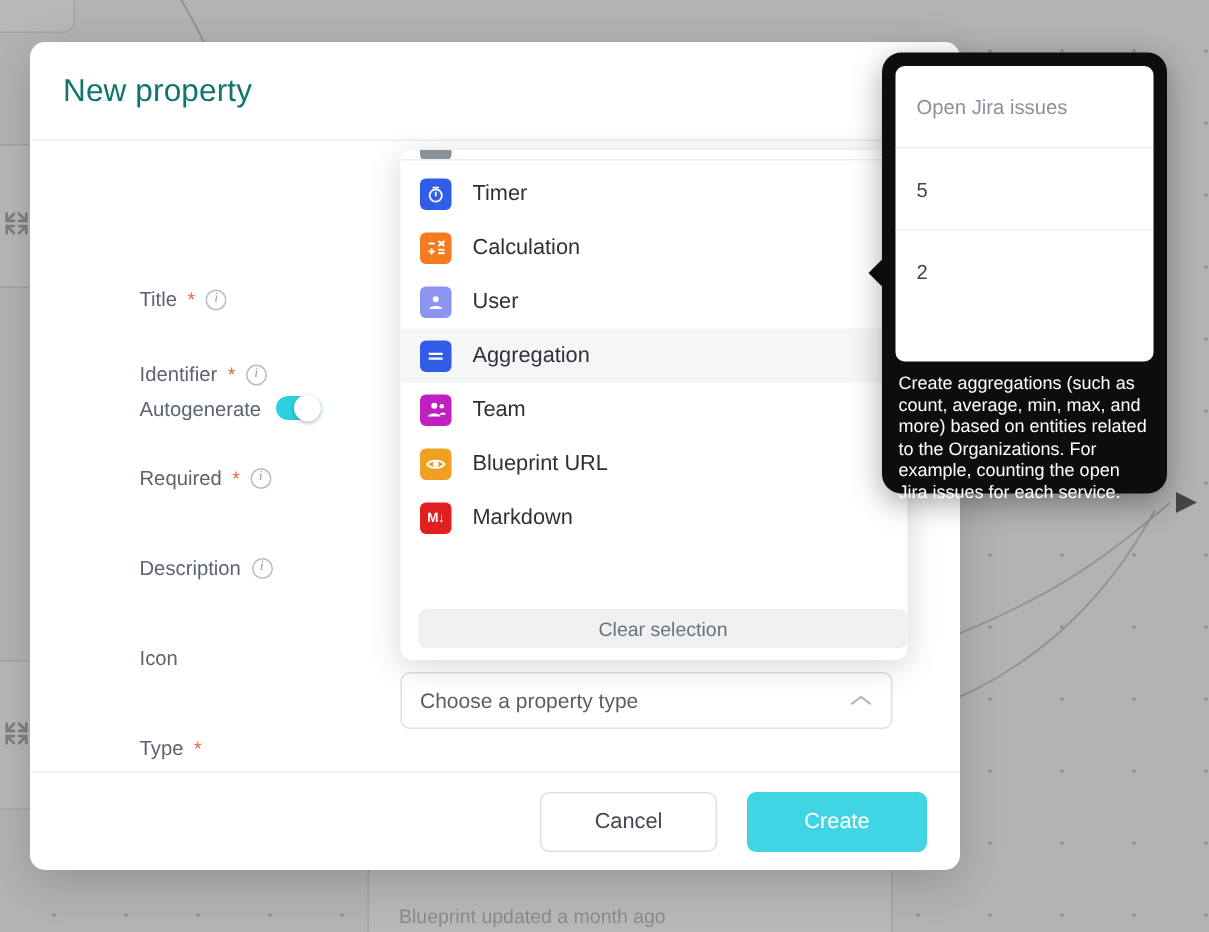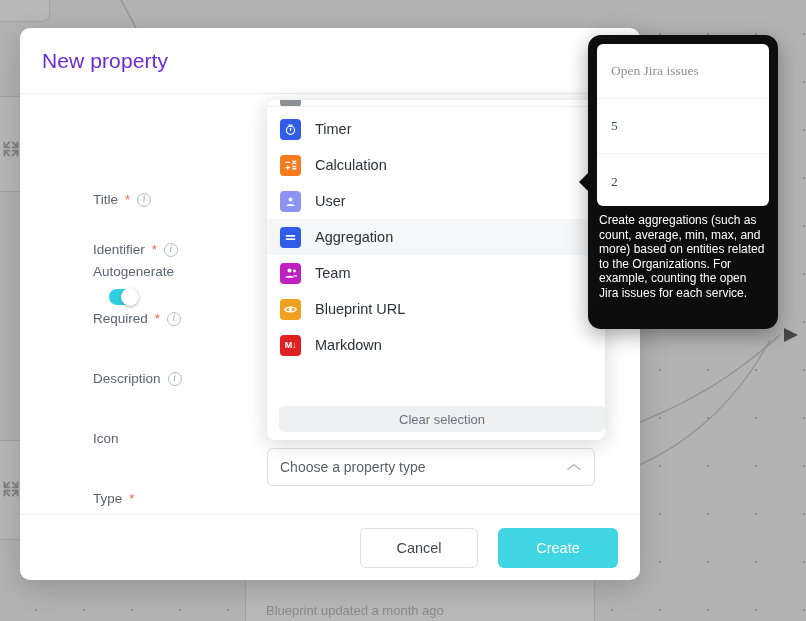--- a/index.html
+++ b/index.html
@@ -54,21 +54,21 @@
     overflow: visible;
   }
   #dialog-header {
     height: 66px;
     border-bottom: 1px solid #eceef0;
     display: flex; align-items: center;
     padding-left: 22px;
   }
   #dialog-title {
     font-size: 21px;
-    color: #6d28d9;
+    color: #0f766e;
     font-weight: 400;
     letter-spacing: .1px;
   }
   #dialog-body {
     position: relative;
     height: 420px;
     padding: 40px 0 0 0;
   }
   #dialog-footer {
     position: absolute;
@@ -212,22 +212,21 @@
     left: -9px; top: 137px;
     width: 0; height: 0;
     border-top: 10px solid transparent;
     border-bottom: 10px solid transparent;
     border-right: 10px solid #0d0d0d;
   }
   #pop-card {
     background: #fff;
     border-radius: 6px;
     overflow: hidden;
-    height: 162px;
-    font-family: Liberation Serif, serif;
+    height: 197px;
   }
   .pop-row {
     height: 55px;
     display: flex; align-items: center;
     padding-left: 14px;
     font-size: 13.5px;
     color: #41474f;
     border-bottom: 1px solid #eef0f2;
   }
   .pop-row.head { color: #8b9199; }
@@ -307,21 +306,21 @@
       <span class="req-star">*</span>
       <span class="info-ico">i</span>
     </div>
 
     <div class="field-row" style="top:148px;">
       <span class="field-label">Identifier</span>
       <span class="req-star">*</span>
       <span class="info-ico">i</span>
     </div>
 
-    <div class="toggle-row" style="top:170px;flex-direction:column;">
+    <div class="toggle-row" style="top:170px;">
       <span class="field-label">Autogenerate</span>
       <span class="toggle">
         <span class="knob"></span>
       </span>
     </div>
 
     <div class="field-row" style="top:217px;">
       <span class="field-label">Required</span>
       <span class="req-star">*</span>
       <span class="info-ico">i</span>

